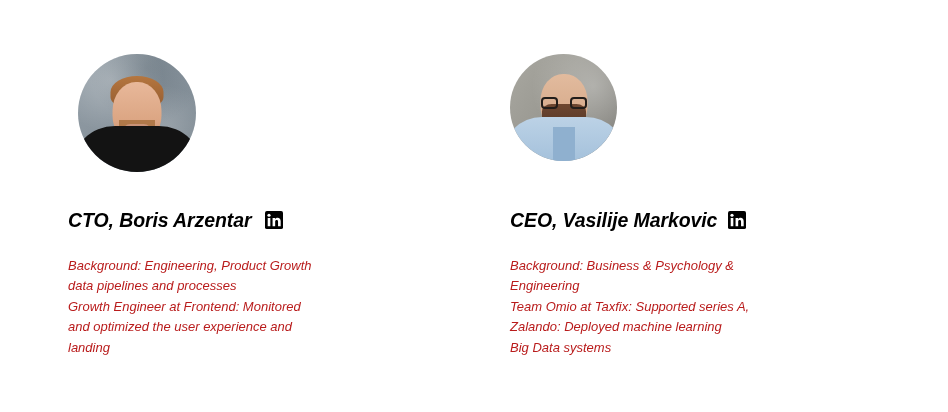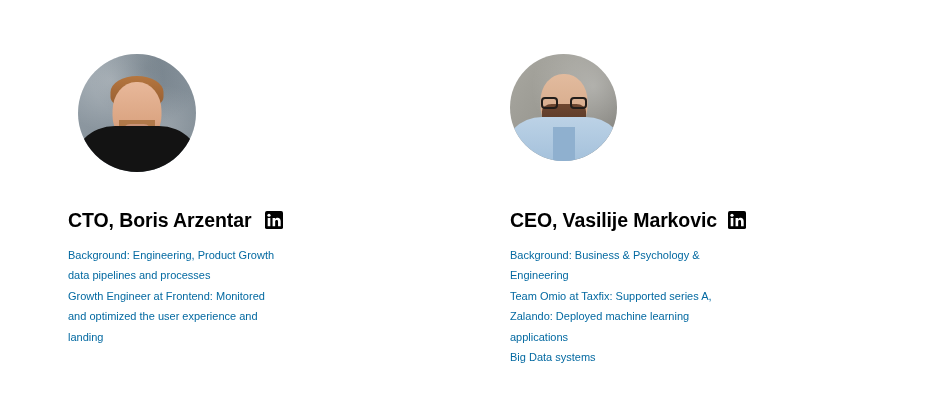--- a/index.html
+++ b/index.html
@@ -15,20 +15,21 @@
     font-family: "Liberation Sans", sans-serif;
     -webkit-font-smoothing: antialiased;
   }
 
   .profiles {
     position: absolute;
     left: 0;
     top: 0;
     width: 948px;
     height: 324px;
+    font-style: italic;
   }
 
   .profile {
     position: absolute;
     top: 54px;
   }
   .profile-left  { left: 68px;  width: 400px; }
   .profile-right { left: 510px; width: 360px; }
 
   
@@ -202,24 +203,24 @@
   .li-icon {
     display: inline-block;
     width: 18px;
     height: 18px;
     margin-left: 14px;
     flex: 0 0 auto;
   }
   .profile-right .li-icon { margin-left: 11px; }
 
   .bio {
-    margin-top: 13px;
-    font-size: 11px;
+    margin-top: 24px;
+    font-size: 13px;
     line-height: 20.4px;
-    color: #0369a1;
+    color: #b91c1c;
   }
   .bio-line { white-space: pre-wrap; }
 </style>
 </head>
 <body>
 
 <div class="profiles">
 
   <div class="profile profile-left">
 
@@ -276,18 +277,17 @@
           <path d="M10.1 9.3h3.35v1.55c.55-.95 1.7-1.8 3.35-1.8 2.6 0 4.1 1.6 4.1 4.75v6.5h-3.5v-5.9c0-1.5-.6-2.35-1.85-2.35-1.3 0-2.0.9-2.0 2.35v5.9h-3.45z" fill="#ffffff"></path>
         </svg>
       </span>
     </div>
 
     <div class="bio">
       <div class="bio-line">Background: Business &amp; Psychology &amp;</div>
       <div class="bio-line">Engineering</div>
       <div class="bio-line">Team Omio at Taxfix: Supported series A,</div>
       <div class="bio-line">Zalando: Deployed machine learning</div>
-      <div class="bio-line">applications</div>
       <div class="bio-line">Big Data systems</div>
     </div>
   </div>
 
 </div>
 
 </body></html>

